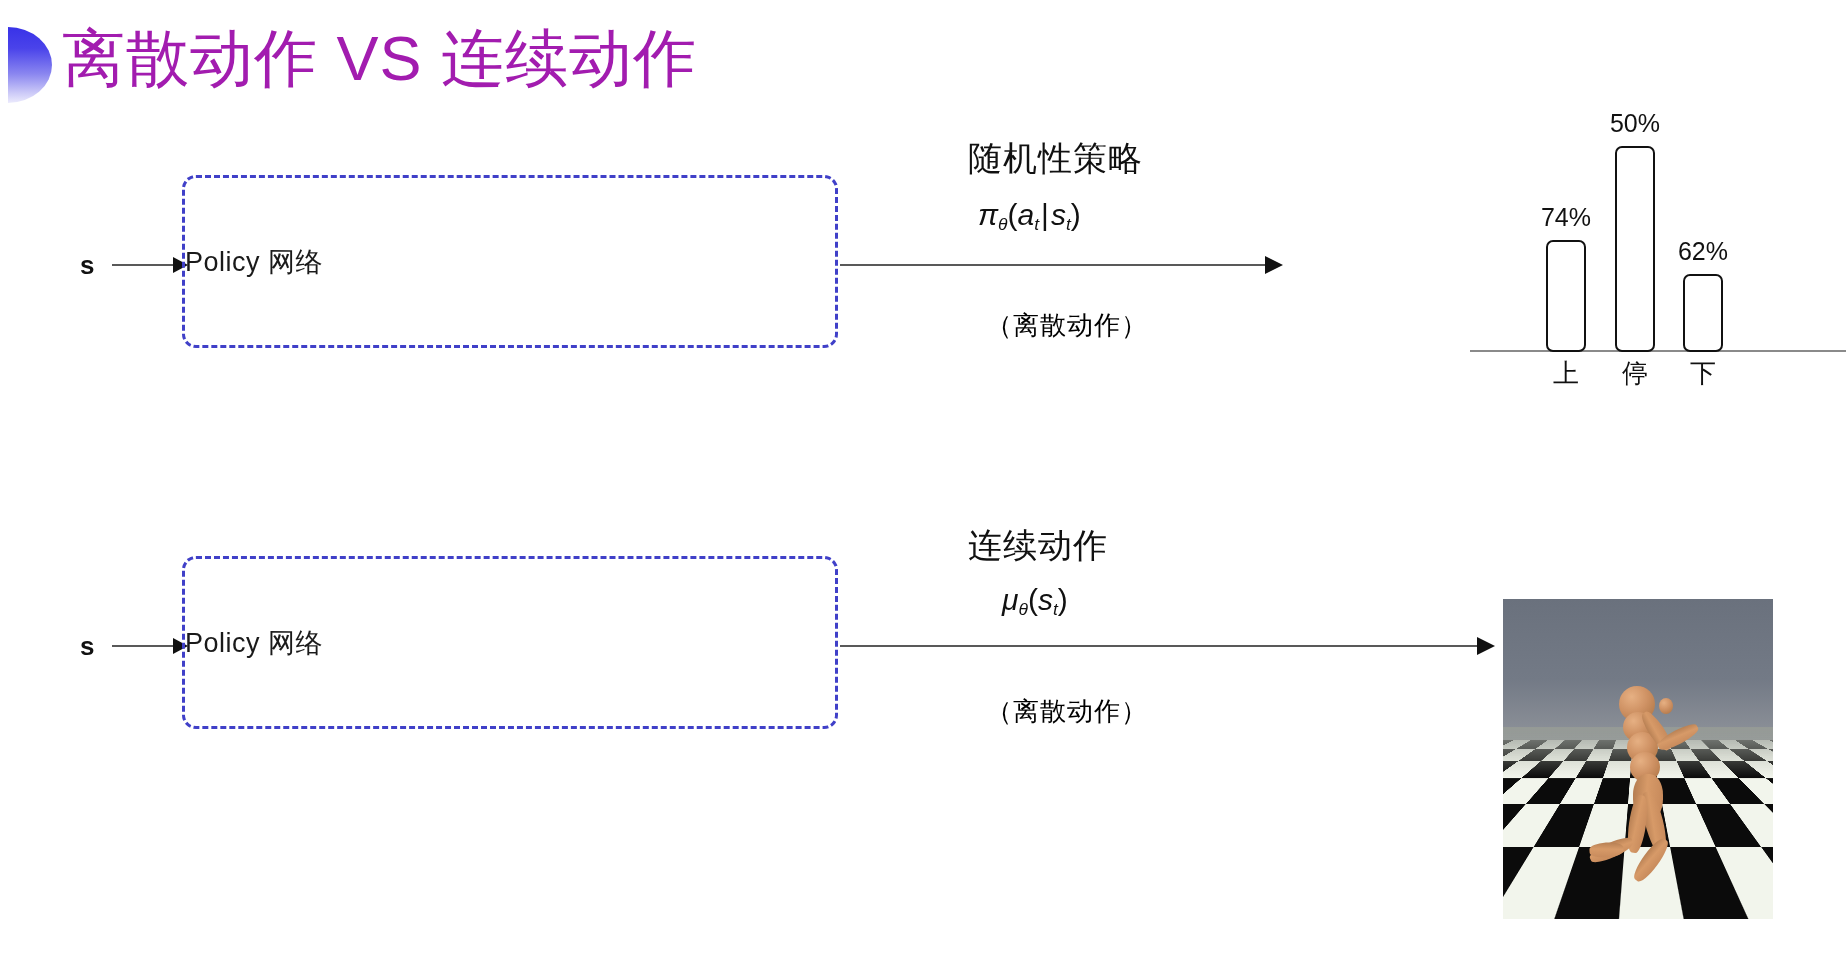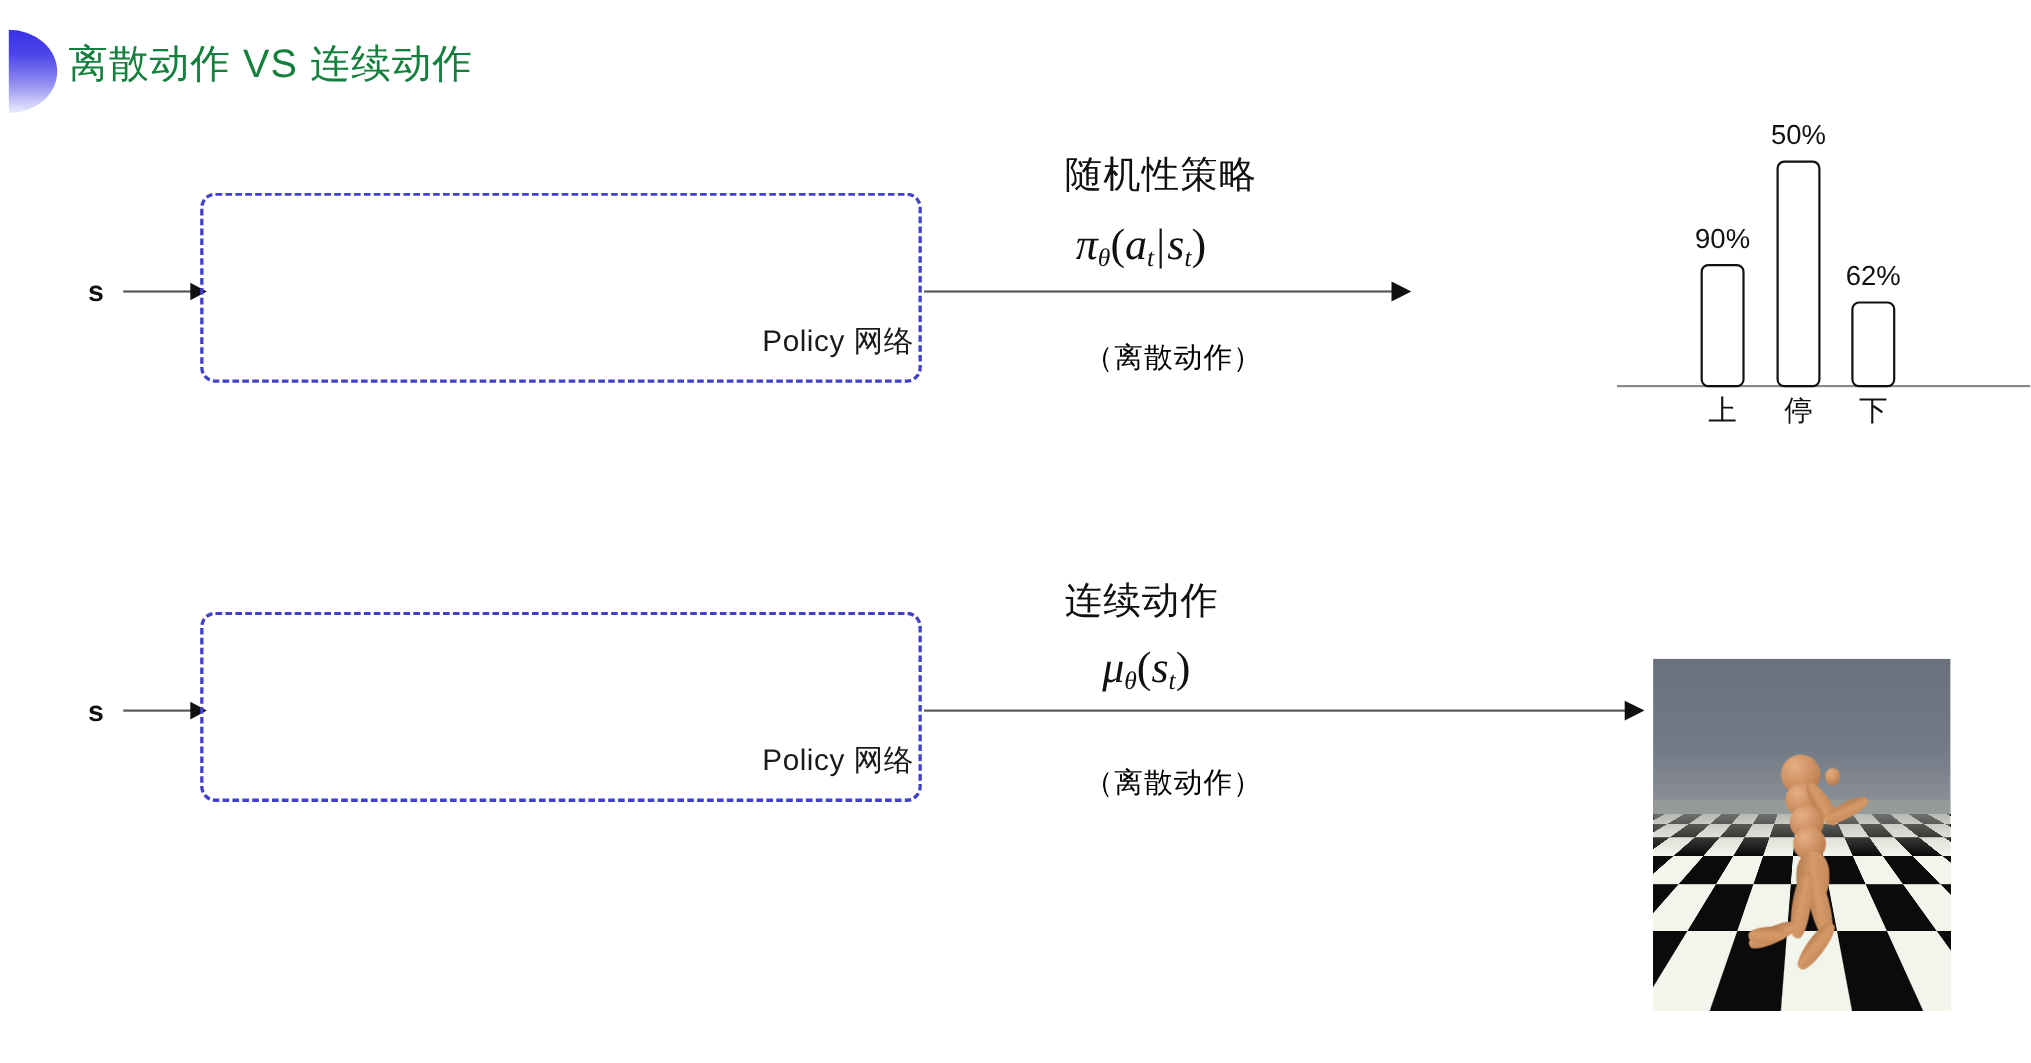--- a/index.html
+++ b/index.html
@@ -27,24 +27,24 @@
     width: 44px;
     height: 76px;
     border-top-right-radius: 44px 38px;
     border-bottom-right-radius: 44px 38px;
     background: linear-gradient(180deg, #3832e8 0%, #4a43ea 28%, #8b87f0 62%, #cfcdf8 88%, #ecebfd 100%);
   }
   #page-title {
     position: absolute;
     left: 62px;
     top: 23px;
-    font-size: 36px;
+    font-size: 63px;
     line-height: 70px;
     letter-spacing: 1px;
-    color: #15803d;
+    color: #a21caf;
     font-weight: 400;
     white-space: nowrap;
   }
 
   
   .s-label {
     position: absolute;
     font-size: 26px;
     font-weight: 700;
     color: #111;
@@ -69,25 +69,24 @@
     border-radius: 14px;
     box-sizing: border-box;
     background: transparent;
   }
   .policy-box-label {
     position: absolute;
     left: 0;
     right: 4px;
     top: 50%;
     transform: translateY(-50%);
-    text-align: right;
+    text-align: left;
     font-size: 27px;
     color: #1a1a1a;
     letter-spacing: 0.5px;
-    margin-top: 48px;
   }
   .out-arrow {
     position: absolute;
     height: 2px;
     background: #595959;
   }
   .out-arrow::after {
     content: "";
     position: absolute;
     right: -3px;
@@ -100,23 +99,23 @@
   
   .policy-kind {
     position: absolute;
     font-size: 34px;
     color: #111;
     letter-spacing: 1px;
     white-space: nowrap;
   }
   .formula {
     position: absolute;
-    font-family: Liberation Serif, serif;
+    font-family: Liberation Sans, sans-serif;
     font-style: italic;
-    font-size: 40px;
+    font-size: 30px;
     color: #111;
     white-space: nowrap;
   }
   .formula .up {
     font-style: normal;
   }
   .formula sub {
     font-size: 0.58em;
     vertical-align: -0.28em;
     font-style: italic;
@@ -247,21 +246,21 @@
   <div class="formula" style="left:978px; top:198px;">
     <span>π</span><sub>θ</sub><span class="up">(</span><span>a</span><sub>t</sub><span class="bar">|</span><span>s</span><sub>t</sub><span class="up">)</span>
   </div>
 
   <div class="action-note" style="left:986px; top:308px;">（离散动作）</div>
 
   <div id="bar-chart">
     <div id="bar-axis"></div>
 
     <div class="bar-group" style="left:76px;">
-      <div class="bar-value" style="bottom:120px;">90%</div>
+      <div class="bar-value" style="bottom:120px;">74%</div>
       <div class="bar-rect" style="height:112px;"></div>
       <div class="bar-cat" style="top:4px;">上</div>
     </div>
 
     <div class="bar-group" style="left:145px;">
       <div class="bar-value" style="bottom:214px;text-align:center;">50%</div>
       <div class="bar-rect" style="height:206px;"></div>
       <div class="bar-cat" style="top:4px;">停</div>
     </div>
 

